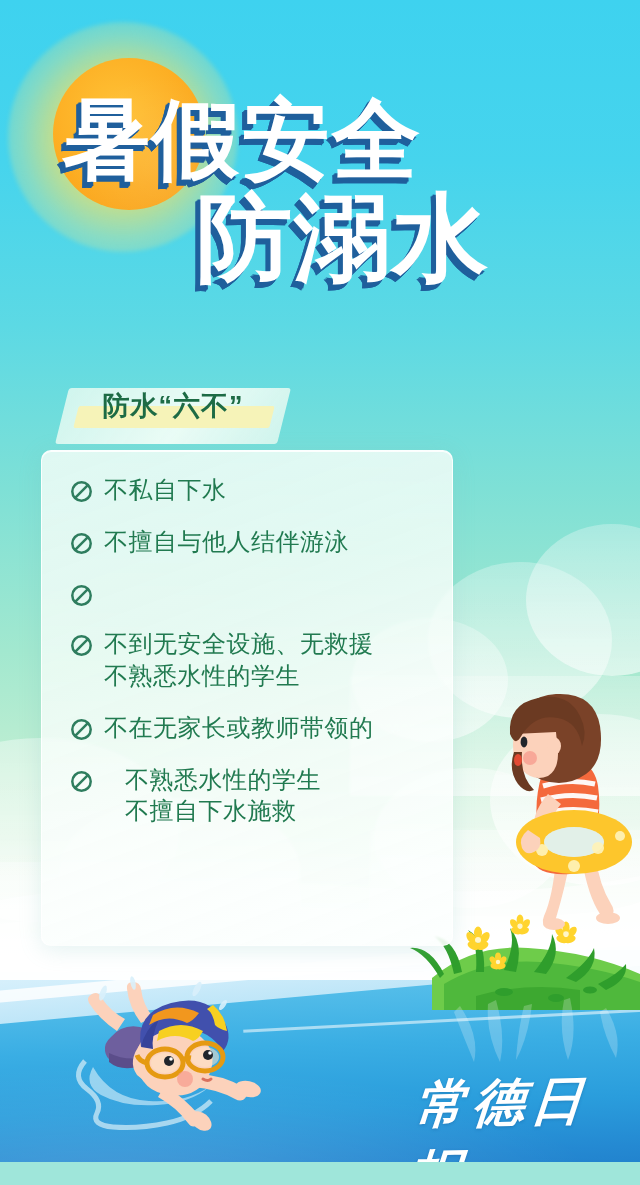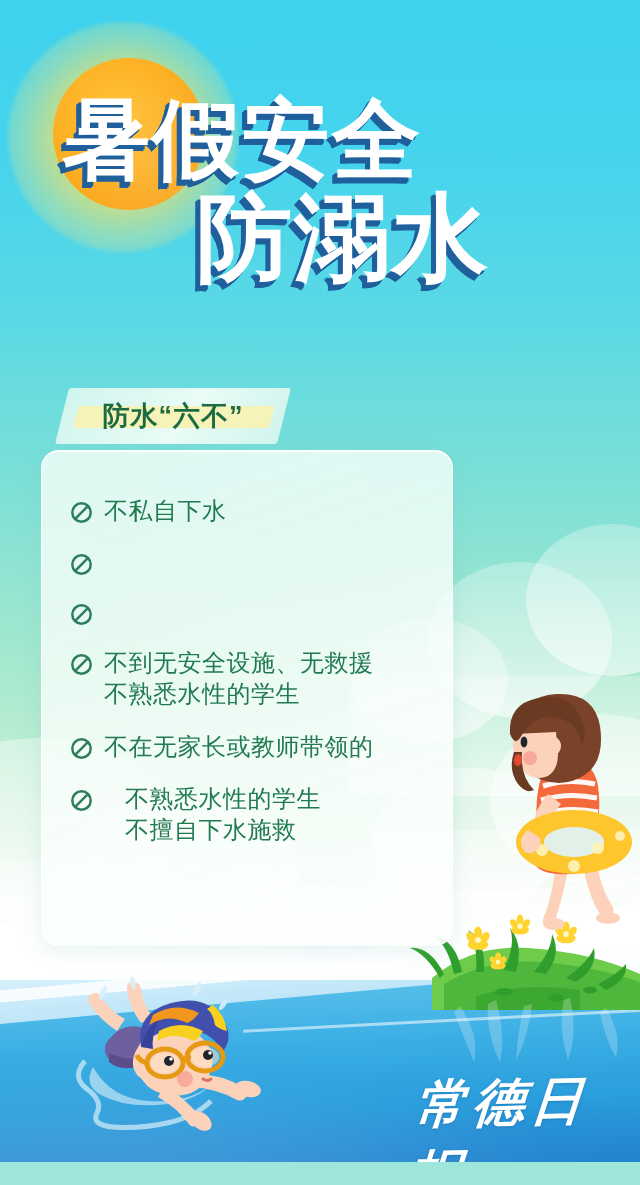--- a/index.html
+++ b/index.html
@@ -74,21 +74,21 @@
     width:222px; height:56px;
   }
   .tab-shape {
     position:absolute; inset:0;
     background:linear-gradient(115deg, rgba(214,246,238,.95) 0%, rgba(236,252,246,.98) 55%, rgba(216,246,238,.92) 100%);
     transform:skewX(-14deg);
     border-radius:3px;
   }
   .tab-inner {
     position:absolute; inset:0;
-    display:flex; align-items:center; justify-content:center;
+    display:flex; justify-content:center;
   }
   .tab-hl {
     position:absolute;
     left:14px; right:12px; top:18px; height:22px;
     background:#f6f3b8;
     transform:skewX(-14deg);
     border-radius:2px;
   }
   .tab-text {
     position:relative;
@@ -96,29 +96,29 @@
     color:#1d6b45;
     letter-spacing:1px;
     white-space:nowrap;
   }
 
   
   .rule-card {
     position:absolute; left:41px; top:450px;
     width:412px; height:496px;
     z-index:7;
-    border-radius:18px;
+    border-radius:10px;
     background:linear-gradient(160deg,
       rgba(238,252,246,.88) 0%,
       rgba(244,253,248,.84) 35%,
       rgba(250,254,252,.86) 62%,
       rgba(252,255,254,.90) 100%);
     border:1px solid rgba(255,255,255,.85);
     box-shadow:0 4px 22px rgba(120,190,185,.20), inset 0 1px 0 rgba(255,255,255,.9);
-    padding:44px 26px 20px 28px;
+    padding:23px 26px 20px 28px;
     backdrop-filter:blur(1px);
   }
   .rule-list { list-style:none; }
   .rule-item {
     display:flex; align-items:flex-start;
     margin-bottom:21px;
   }
   .rule-item:last-child { margin-bottom:0;gap:21px; }
   .no-icon {
     flex:0 0 auto;
@@ -384,20 +384,21 @@
           <line x1="5.9" y1="18.1" x2="18.1" y2="5.9" stroke="#2e7d5e" stroke-width="2.6" stroke-linecap="round"></line>
         </svg>
         <span class="rule-text">不私自下水</span>
       </li>
 
       <li class="rule-item">
         <svg class="no-icon" viewBox="0 0 24 24">
           <circle cx="12" cy="12" r="9.6" fill="none" stroke="#2e7d5e" stroke-width="2.6"></circle>
           <line x1="5.9" y1="18.1" x2="18.1" y2="5.9" stroke="#2e7d5e" stroke-width="2.6" stroke-linecap="round"></line>
         </svg>
+        <span class="rule-text">不擅自与他人结伴游泳</span>
       </li>
 
       <li class="rule-item">
         <svg class="no-icon" viewBox="0 0 24 24">
           <circle cx="12" cy="12" r="9.6" fill="none" stroke="#2e7d5e" stroke-width="2.6"></circle>
           <line x1="5.9" y1="18.1" x2="18.1" y2="5.9" stroke="#2e7d5e" stroke-width="2.6" stroke-linecap="round"></line>
         </svg>
       </li>
 
       <li class="rule-item">

